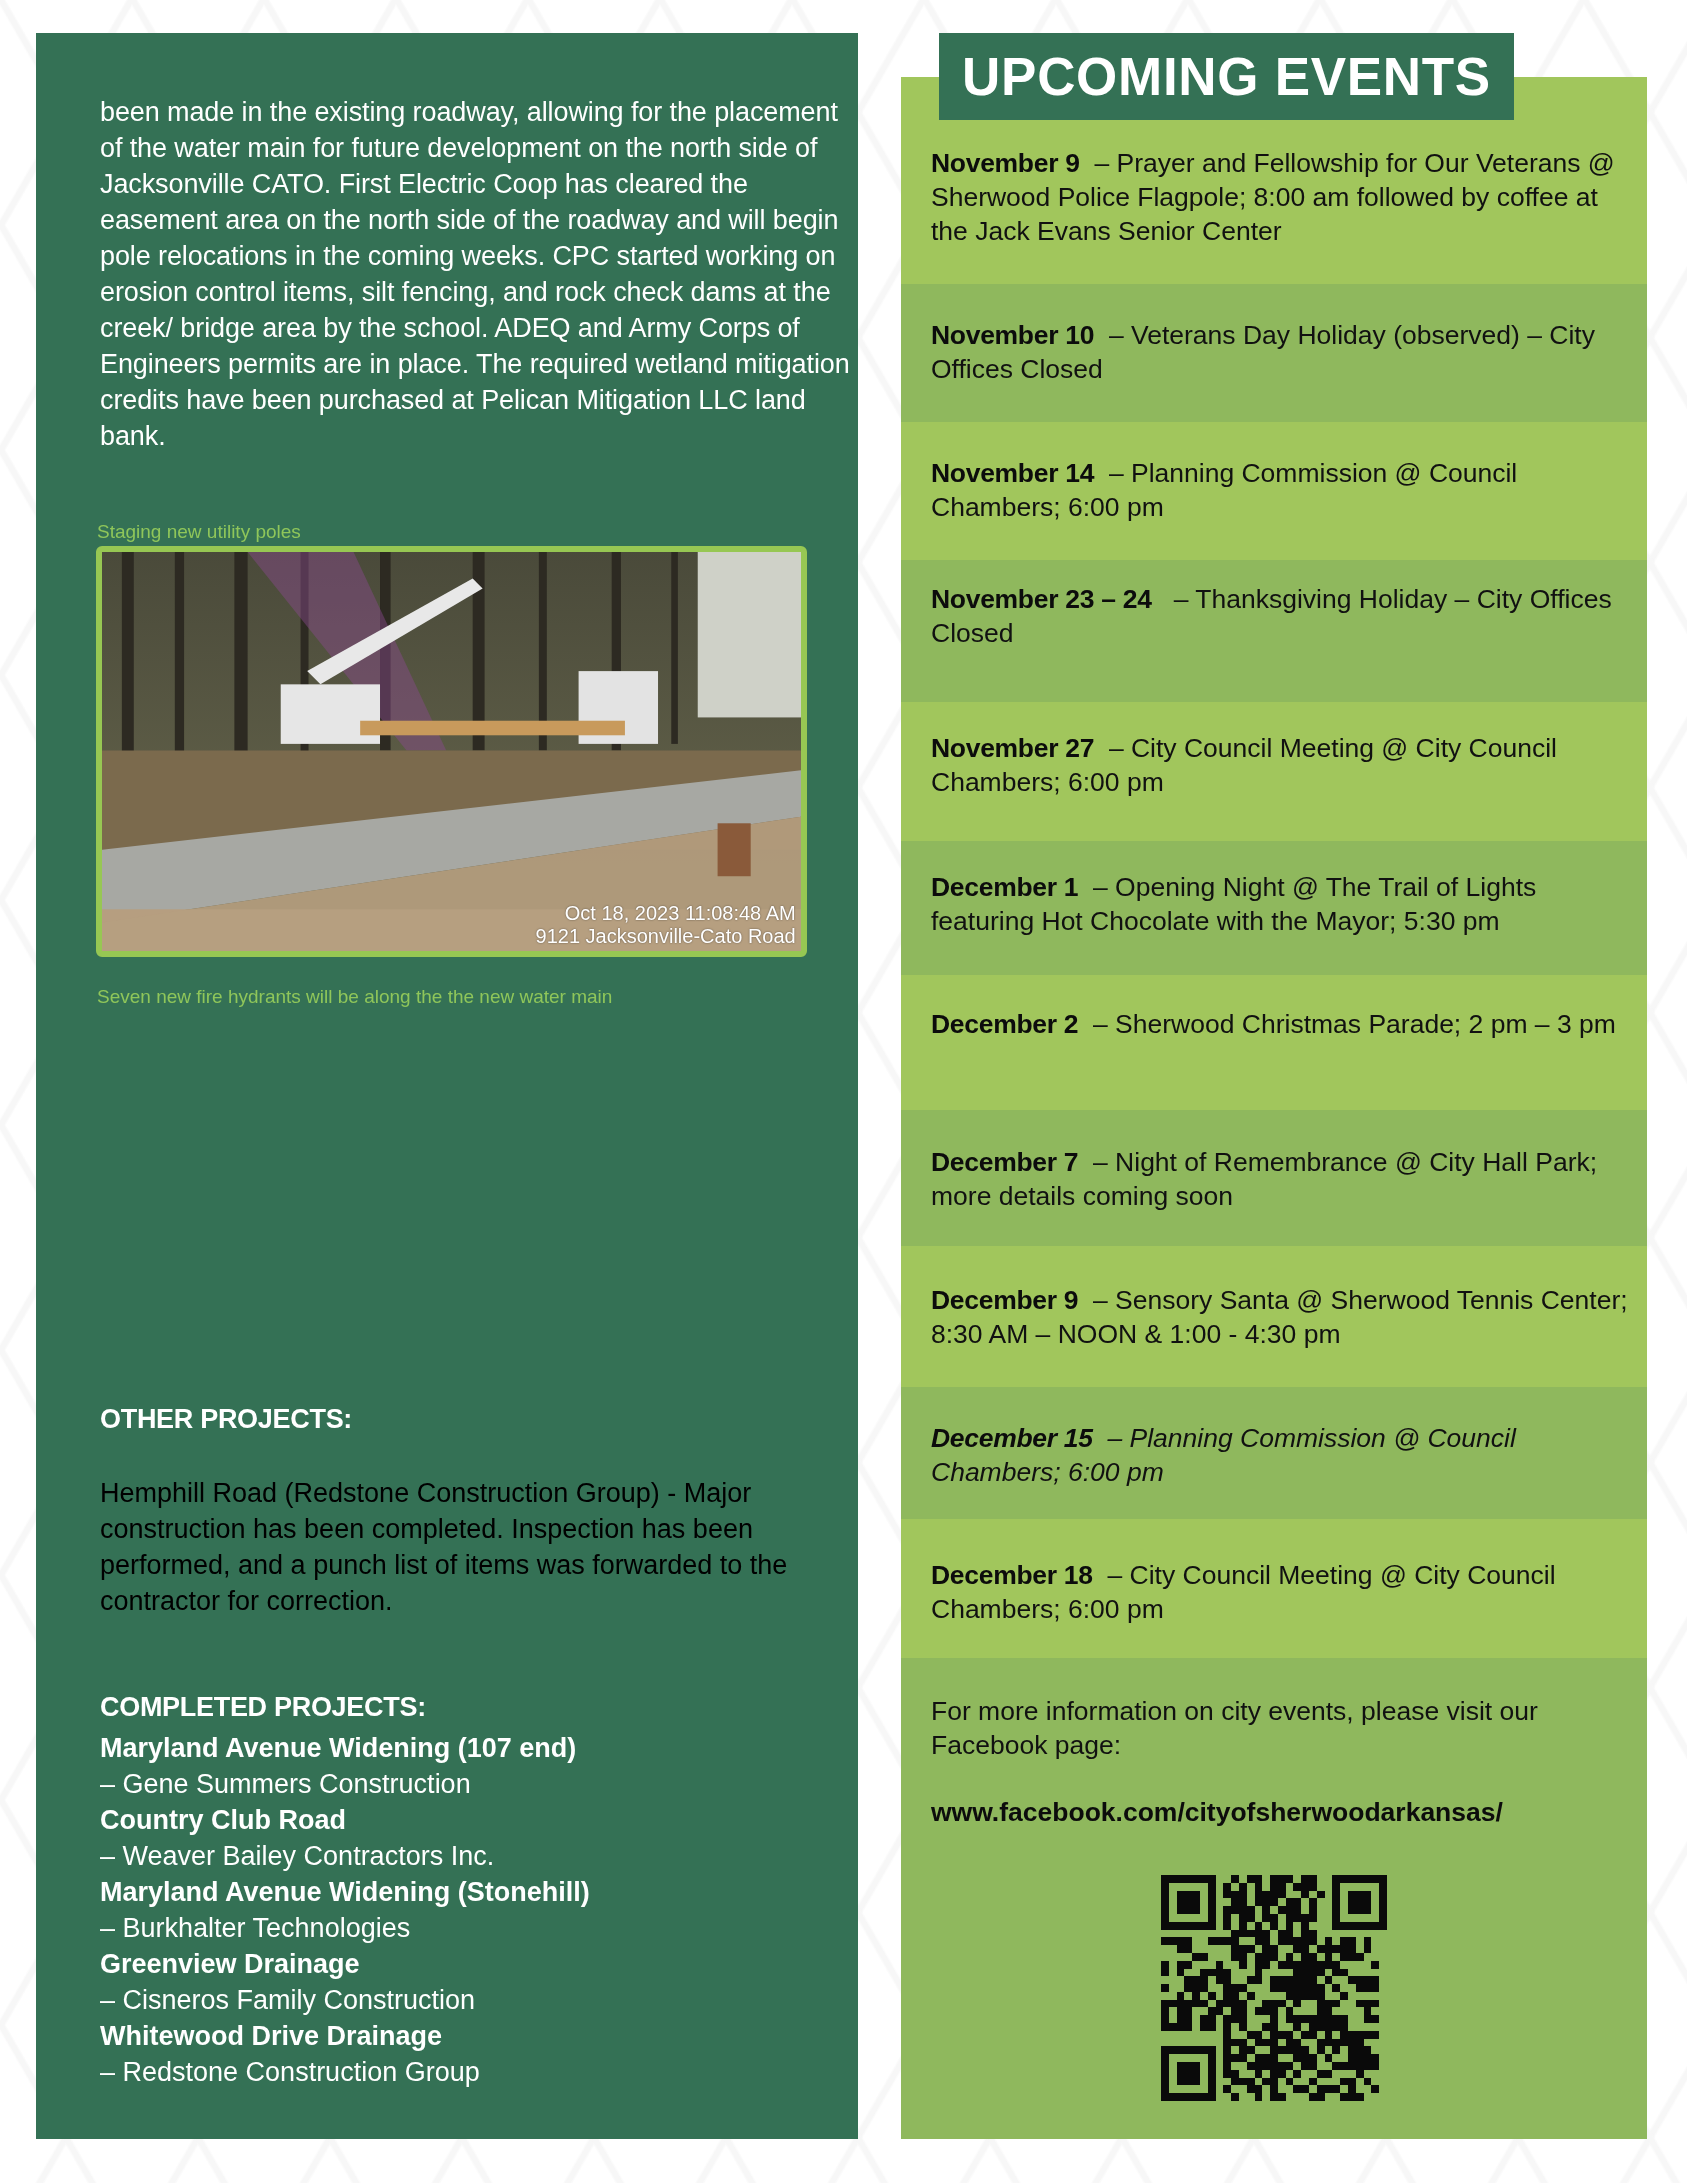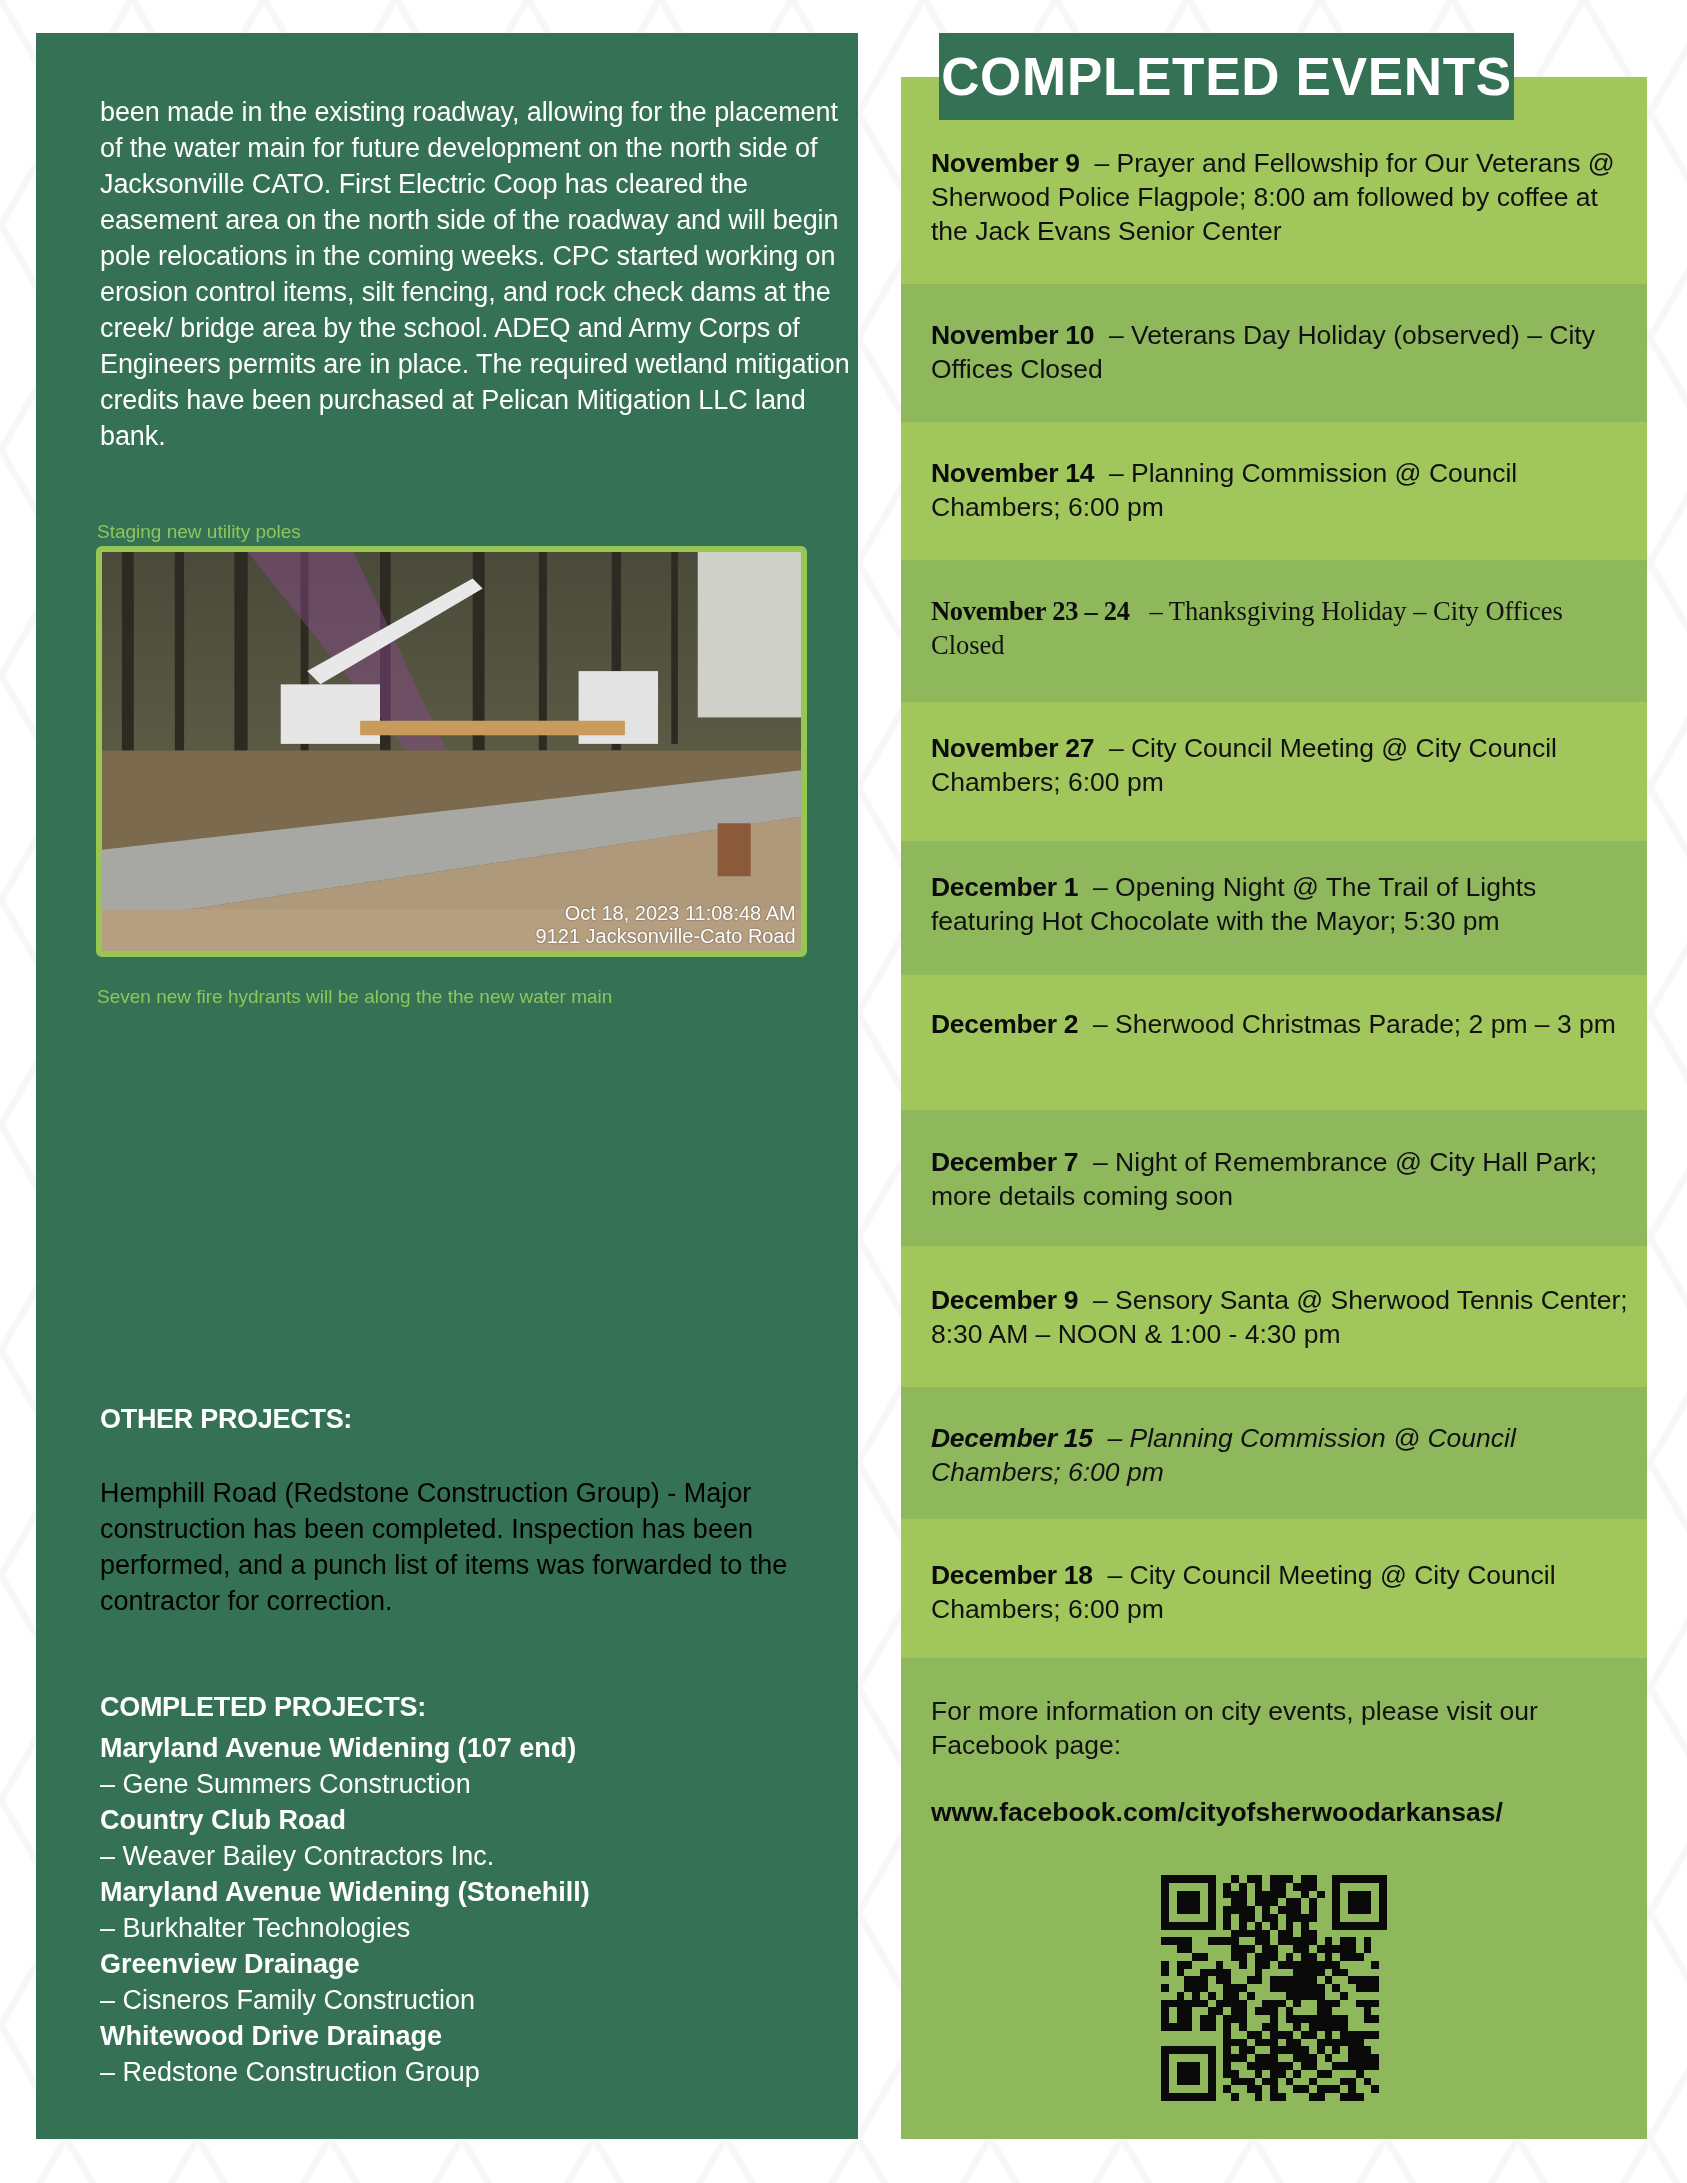--- a/index.html
+++ b/index.html
@@ -189,21 +189,21 @@
     <span>– Prayer and Fellowship for Our Veterans @ Sherwood Police Flagpole; 8:00 am followed by coffee at the Jack Evans Senior Center</span>
   </div>
   <div class="event" style="top:241px;">
     <span class="date">November 10</span>&nbsp;
     <span>– Veterans Day Holiday (observed) – City Offices Closed</span>
   </div>
   <div class="event" style="top:379px;">
     <span class="date">November 14</span>&nbsp;
     <span>– Planning Commission @ Council Chambers; 6:00 pm</span>
   </div>
-  <div class="event" style="top:517px;font-family:Liberation Serif, serif;">
+  <div class="event" style="top:505px;">
     <span class="date">November 23 – 24</span>&nbsp;&nbsp;
     <span>– Thanksgiving Holiday – City Offices Closed</span>
   </div>
   <div class="event" style="top:654px;">
     <span class="date">November 27</span>&nbsp;
     <span>– City Council Meeting @ City Council Chambers; 6:00 pm</span>
   </div>
   <div class="event" style="top:793px;">
     <span class="date">December 1</span>&nbsp;
     <span>– Opening Night @ The Trail of Lights featuring Hot Chocolate with the Mayor; 5:30 pm</span>
@@ -405,15 +405,15 @@
           <rect x="12" y="28" width="1" height="1"></rect>
           <rect x="14" y="28" width="2" height="1"></rect>
           <rect x="19" y="28" width="2" height="1"></rect>
           <rect x="23" y="28" width="3" height="1"></rect>
       </g>
     </svg>
   </div>
 </section>
 
 <div class="events-header">
-  <span>COMPLETED EVENTS</span>
+  <span>UPCOMING EVENTS</span>
 </div>
 
 
 </body></html>

